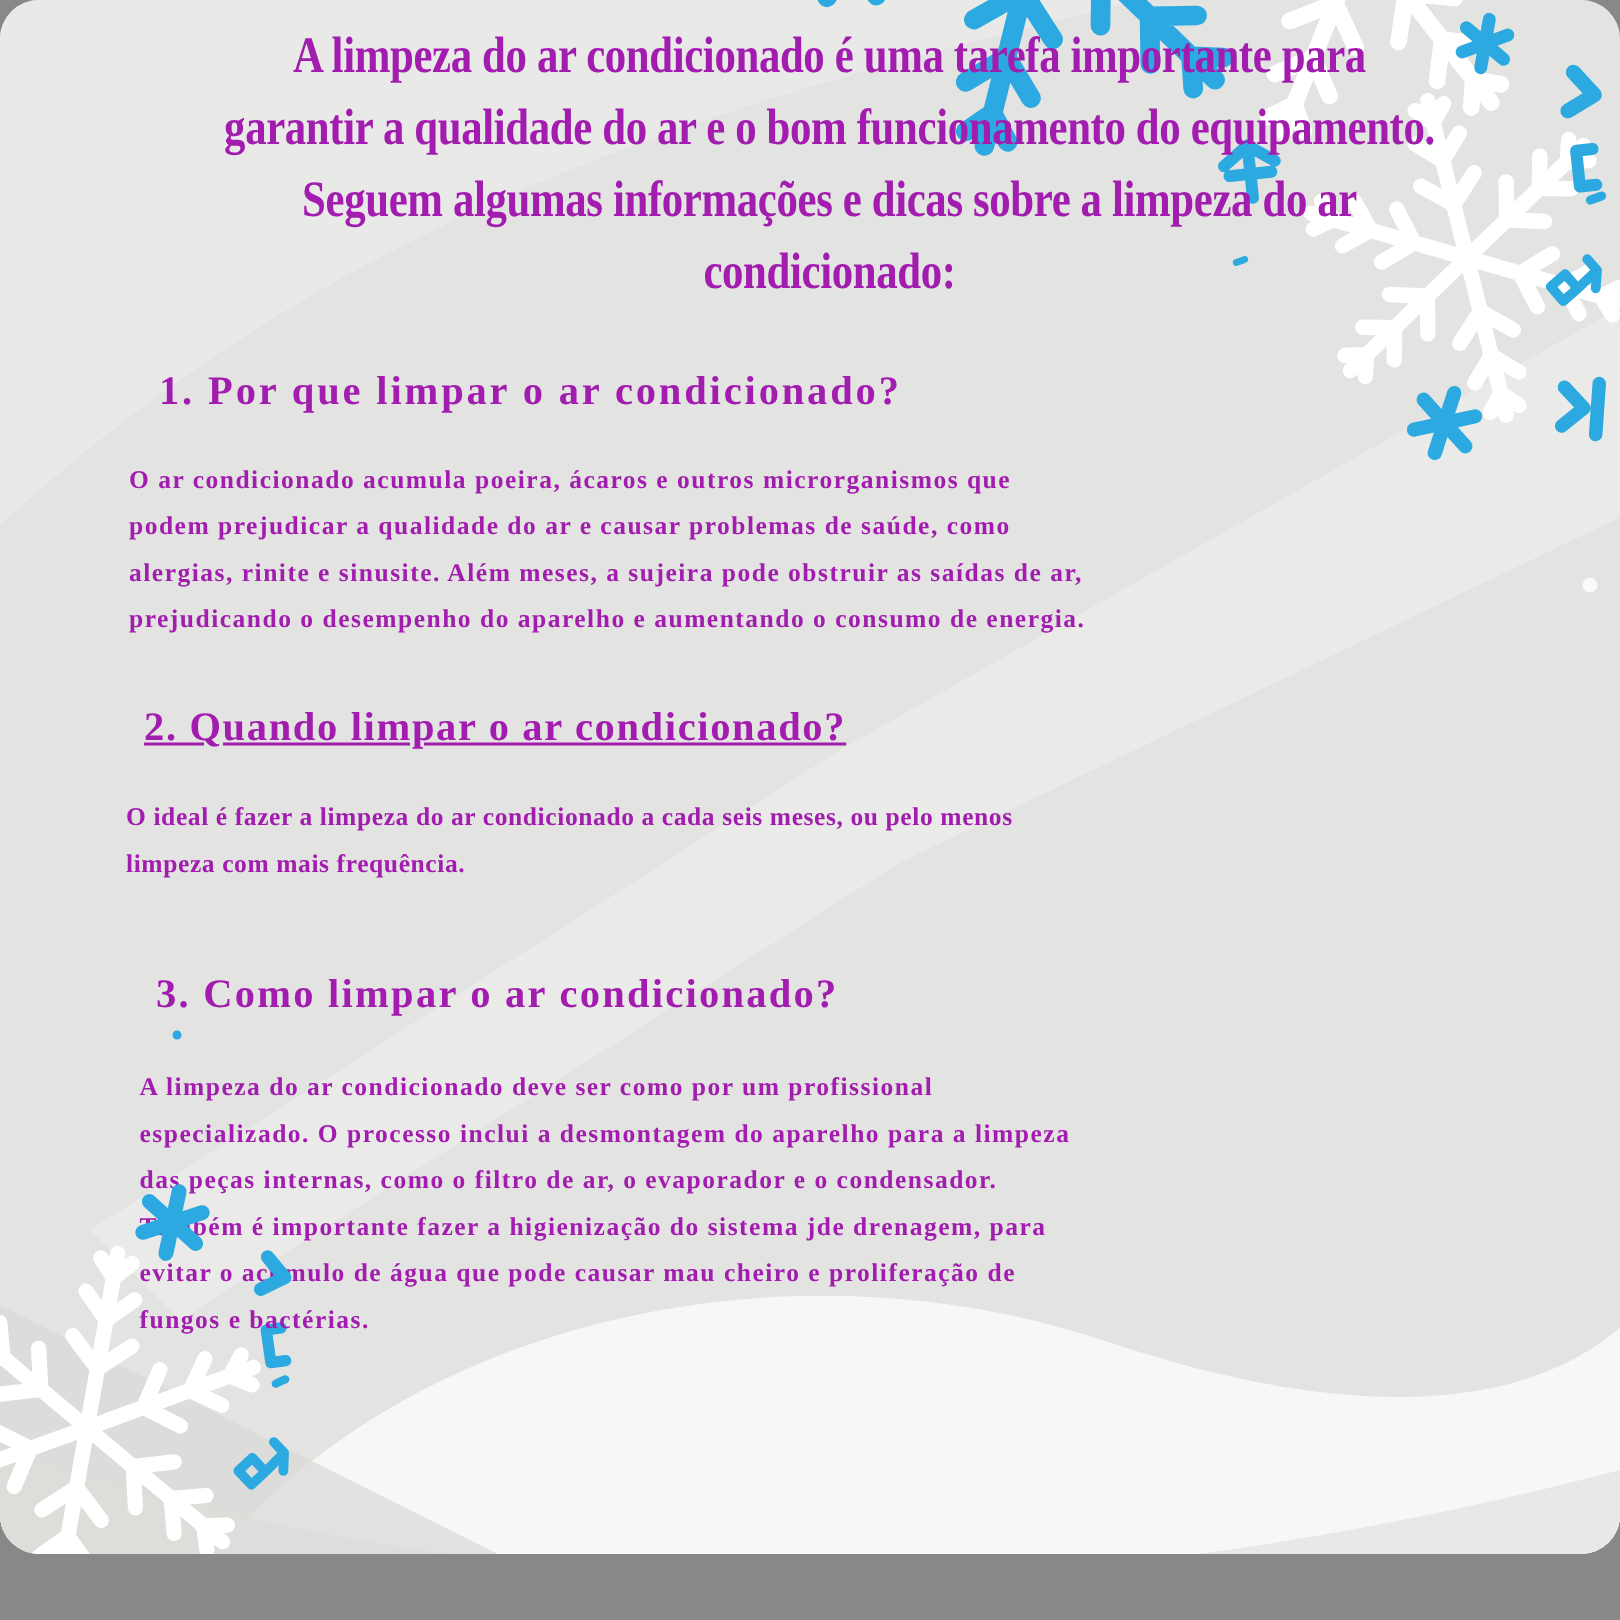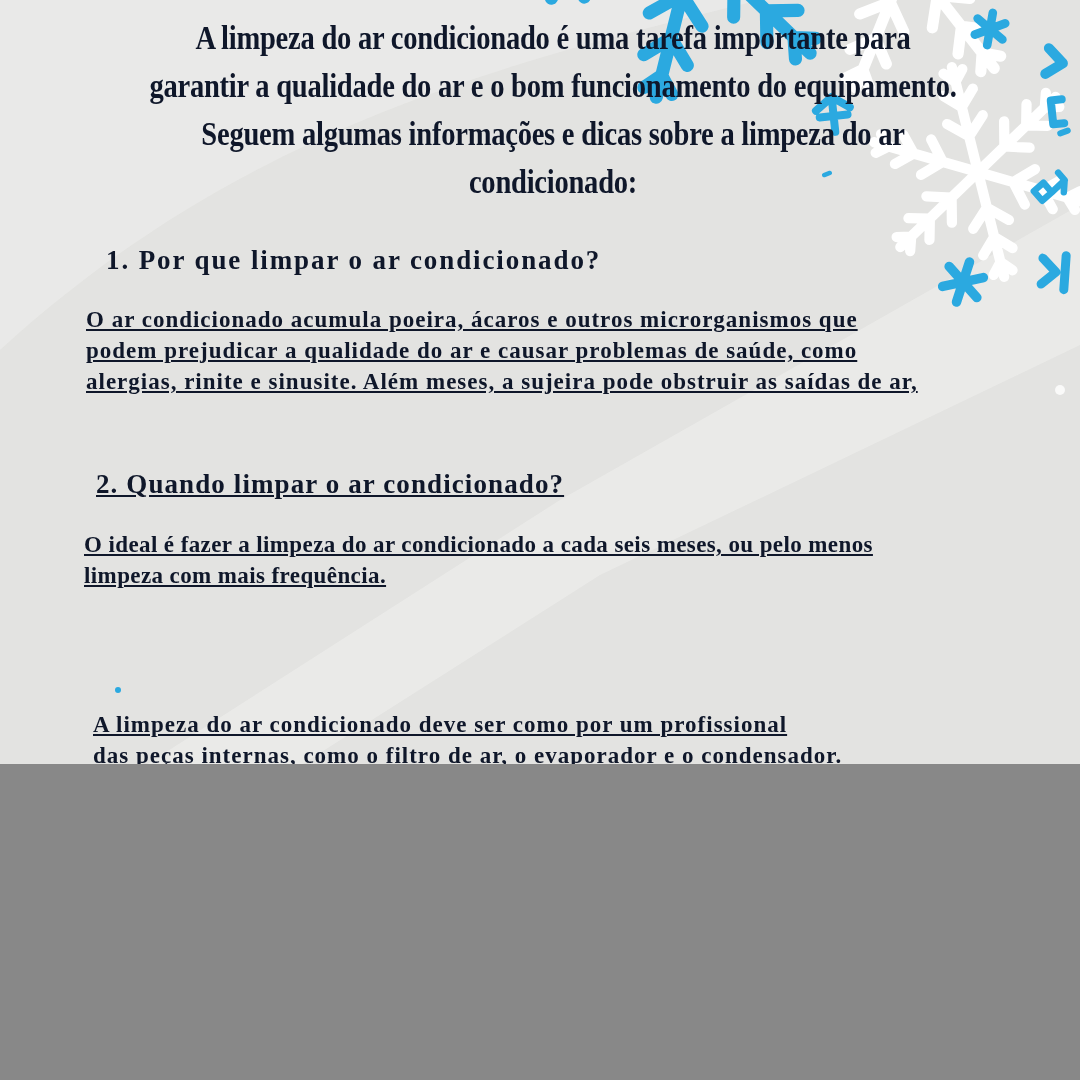--- a/index.html
+++ b/index.html
@@ -1,42 +1,43 @@
 <!DOCTYPE html>
 <html><head>
 <meta charset="utf-8">
 <style>
   html,body{margin:0;padding:0;background:#888;}
   .canvas{
     position:relative;
-    width:1080px;height:764px;
+    width:1080px;height:1036px;
     margin:0 auto;
     background:#e3e3e1;
     overflow:hidden;
     font-family:"Liberation Serif", serif;
-    color:#0f172a;
+    color:#a21caf;
+    border-radius:26px;
   }
   svg.layer{position:absolute;left:0;top:0;width:1080px;height:1080px;pointer-events:none;}
   .z-bg{z-index:1;}
   .z-deco-under{z-index:2;}
   .text-layer{position:absolute;left:0;top:0;width:1080px;height:1080px;z-index:3;}
   .z-deco-over{z-index:4;}
 
   .title{
     position:absolute;top:14px;left:26px;width:1054px;
     text-align:center;font-weight:700;font-size:34px;letter-spacing:-0.3px;
   }
   .title-line{
     height:48px;line-height:48px;white-space:nowrap;
     transform:scaleX(0.84);transform-origin:50% 50%;
   }
   .sec-heading{
     position:absolute;font-weight:700;font-size:27px;line-height:31px;white-space:nowrap;
   }
-  .sec-body{position:absolute;font-weight:700;font-size:23px;text-decoration:underline;}
+  .sec-body{position:absolute;font-weight:700;font-size:17px;}
   .body-line{height:31px;line-height:31px;white-space:nowrap;}
 
   .h1{top:245px;left:106px;letter-spacing:1.9px;}
   .b1{top:304px;left:86px;letter-spacing:1.0px;}
   .h2{top:469px;left:96px;letter-spacing:1.1px;text-decoration:underline;}
   .b2{top:529px;left:84px;letter-spacing:0.4px;}
   .h3{top:647px;left:104px;letter-spacing:1.5px;}
   .b3{top:709px;left:93px;letter-spacing:1.0px;}
 </style>
 </head>
@@ -146,30 +147,33 @@
       <div class="title-line">garantir a qualidade do ar e o bom funcionamento do equipamento.</div>
       <div class="title-line">Seguem algumas informações e dicas sobre a limpeza do ar</div>
       <div class="title-line">condicionado:</div>
     </div>
 
     <div class="sec-heading h1">1. Por que limpar o ar condicionado?</div>
     <div class="sec-body b1">
       <div class="body-line">O ar condicionado acumula poeira, ácaros e outros microrganismos que</div>
       <div class="body-line">podem prejudicar a qualidade do ar e causar problemas de saúde, como</div>
       <div class="body-line">alergias, rinite e sinusite. Além meses, a sujeira pode obstruir as saídas de ar,</div>
+      <div class="body-line">prejudicando o desempenho do aparelho e aumentando o consumo de energia.</div>
     </div>
 
     <div class="sec-heading h2">2. Quando limpar o ar condicionado?</div>
     <div class="sec-body b2">
       <div class="body-line">O ideal é fazer a limpeza do ar condicionado a cada seis meses, ou pelo menos</div>
       <div class="body-line">limpeza com mais frequência.</div>
     </div>
 
+    <div class="sec-heading h3">3. Como limpar o ar condicionado?</div>
     <div class="sec-body b3">
       <div class="body-line">A limpeza do ar condicionado deve ser como por um profissional</div>
+      <div class="body-line">especializado. O processo inclui a desmontagem do aparelho para a limpeza</div>
       <div class="body-line">das peças internas, como o filtro de ar, o evaporador e o condensador.</div>
       <div class="body-line">Também é importante fazer a higienização do sistema jde drenagem, para</div>
       <div class="body-line">evitar o acúmulo de água que pode causar mau cheiro e proliferação de</div>
       <div class="body-line">fungos e bactérias.</div>
     </div>
 
   </div>
 
   <svg class="layer z-deco-over" viewBox="0 0 1080 1080" aria-hidden="true">
     <g transform="translate(115,815) rotate(12)" stroke-width="10" fill="none" stroke-linecap="round" stroke="#2BA9E0">

